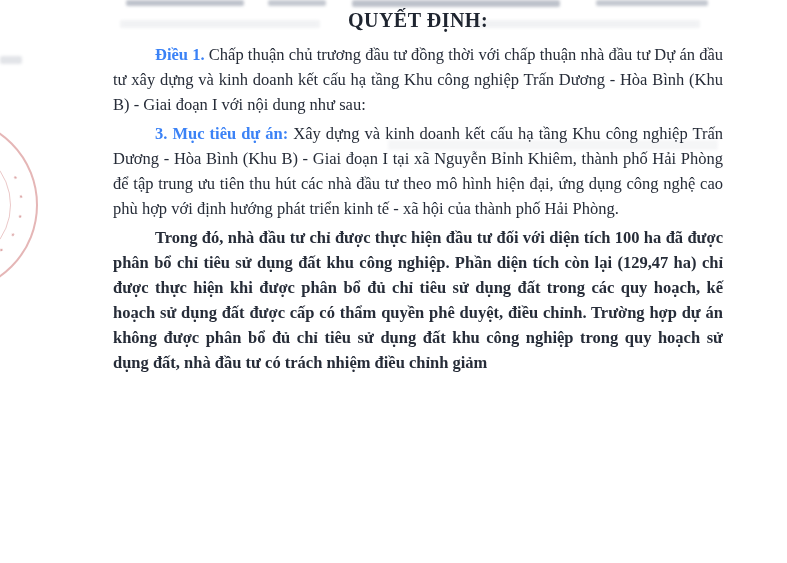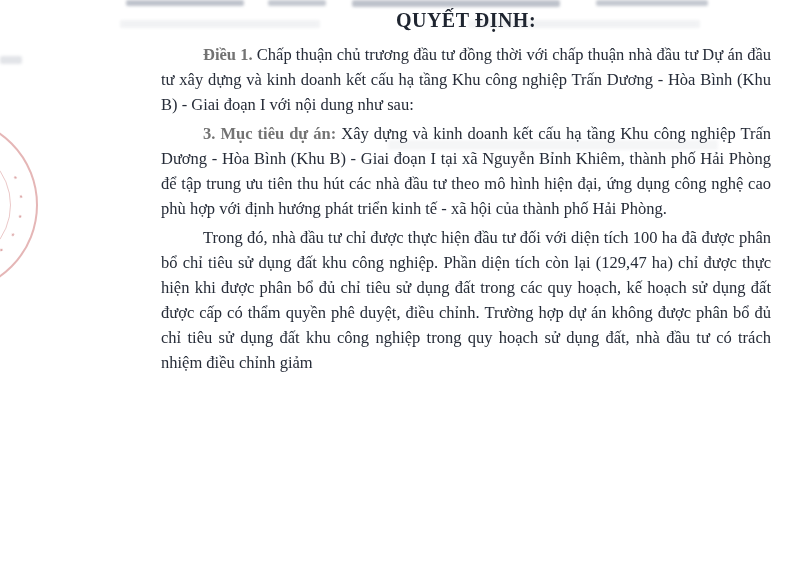--- a/index.html
+++ b/index.html
@@ -13,41 +13,40 @@
     -webkit-font-smoothing:antialiased;
   }
   .page{
     position:absolute;inset:0;
     overflow:hidden;
   }
   .content-col{
     position:absolute;
     left:113px;top:8px;
     width:610px;
-    margin-left:48px;
   }
   .doc-title{
     margin:0 0 10px 0;
     text-align:center;
     font-size:20px;
     line-height:24px;
     font-weight:bold;
     letter-spacing:.5px;
     color:#1f2530;
   }
   .doc-body .para{
     margin:0 0 4px 0;
     text-indent:42px;
     text-align:justify;
     font-size:16.5px;
     line-height:25px;
     color:#262c38;
   }
-  .doc-body .para:last-child{margin-bottom:0;}
-  .seg-bold{font-weight:bold;color:#737373;}
+  .doc-body .para:last-child{margin-bottom:0;font-weight:bold;}
+  .seg-bold{font-weight:bold;color:#3b82f6;}
   .seg-bolditalic{font-weight:bold;font-style:italic;color:#20252f;}
   .seg-italic{font-style:italic;}
   .seg-normal{}
   sup.seg-sup{font-size:11px;line-height:0;}
   
   .stamp{
     position:absolute;
     left:-138px;top:117px;
     width:176px;height:176px;
     pointer-events:none;

